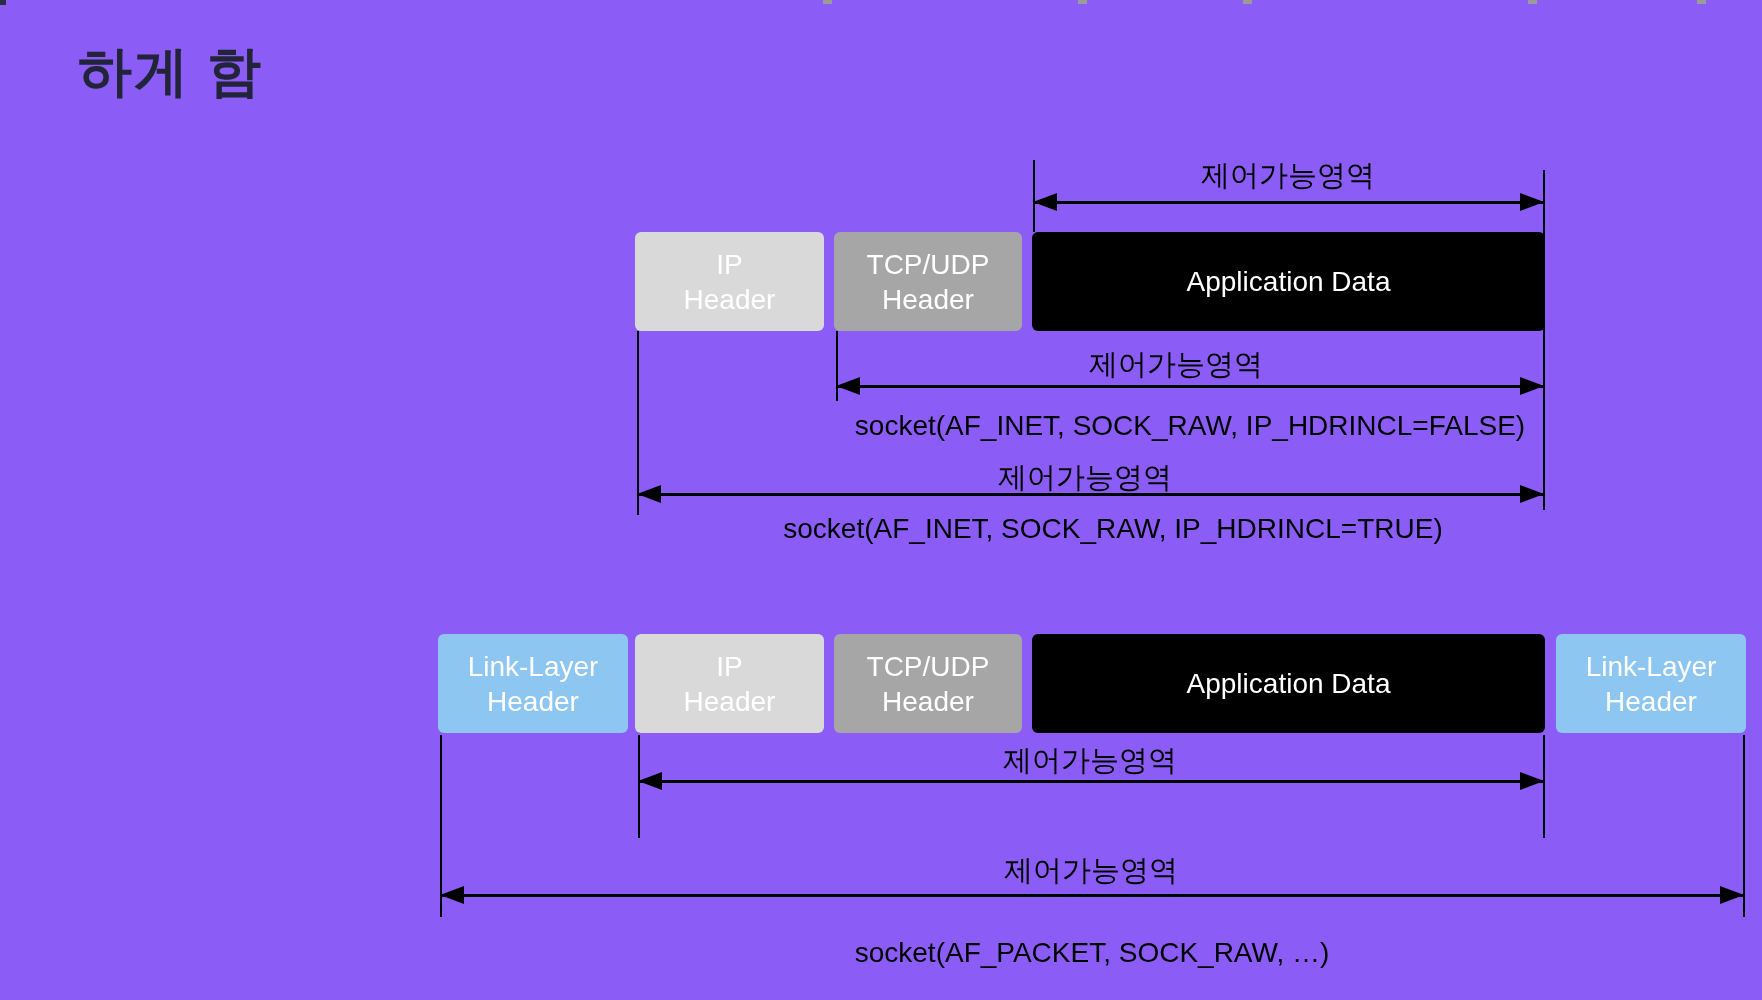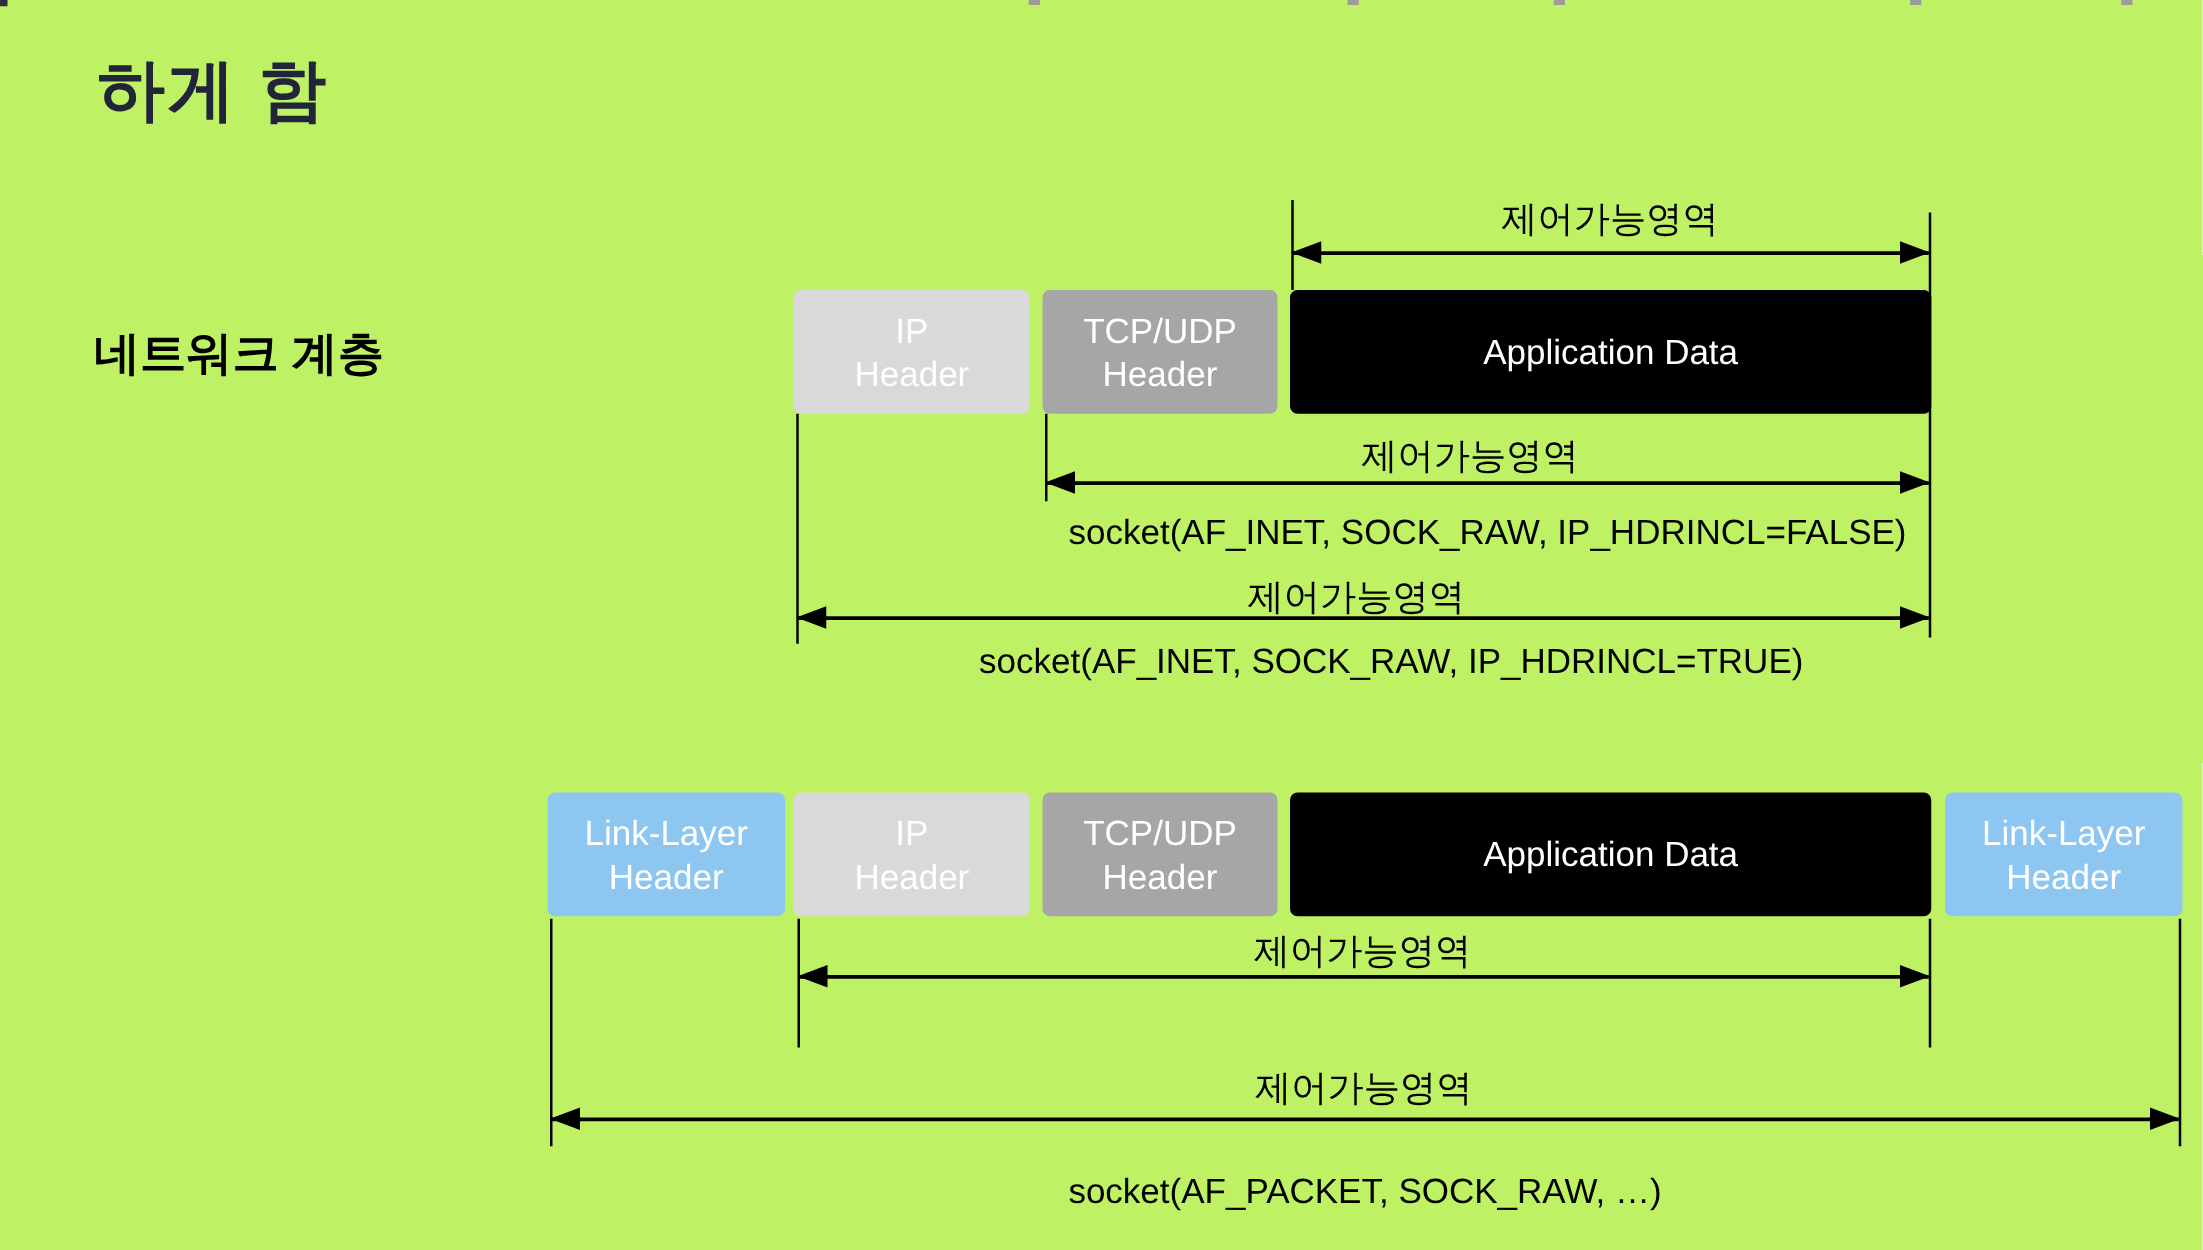--- a/index.html
+++ b/index.html
@@ -1,19 +1,19 @@
 <!DOCTYPE html>
 <html><head>
 <meta charset="utf-8">
 <style>
   html,body{margin:0;padding:0;background:#ffffff;}
   .slide{
     position:relative;
     width:1762px;height:1000px;
-    background:#bef264;
+    background:#8b5cf6;
     overflow:hidden;
     font-family:"Liberation Sans", sans-serif;
     color:#000;
   }
   
   .frag{position:absolute;top:0;width:9px;height:4px;background:#9b9b9b;}
   .frag-dark{position:absolute;top:0;left:0;width:6px;height:5px;background:#2a2d3e;}
 
   .slide-title{
     position:absolute;left:78px;top:36px;
@@ -57,21 +57,20 @@
 
   <span class="frag-dark"></span>
   <span class="frag" style="left:823px"></span>
   <span class="frag" style="left:1078px"></span>
   <span class="frag" style="left:1243px"></span>
   <span class="frag" style="left:1528px"></span>
   <span class="frag" style="left:1697px"></span>
 
   <div class="slide-title">하게 함</div>
 
-  <div class="layer-label" style="top:258px">네트워크 계층</div>
 
 
   <div class="karea" style="left:1288px;top:156px">제어가능영역</div>
   <div class="vline" style="left:1033px;top:160px;height:72px"></div>
   <div class="vline" style="left:1543px;top:170px;height:340px"></div>
   <div class="harrow" style="left:1034px;top:201px;width:509px"></div>
 
   <div class="pktbox" style="left: 635px; top: 232px; width: 189px; background: rgb(217, 217, 217);">
     <span>IP</span>
     <span>Header</span>

